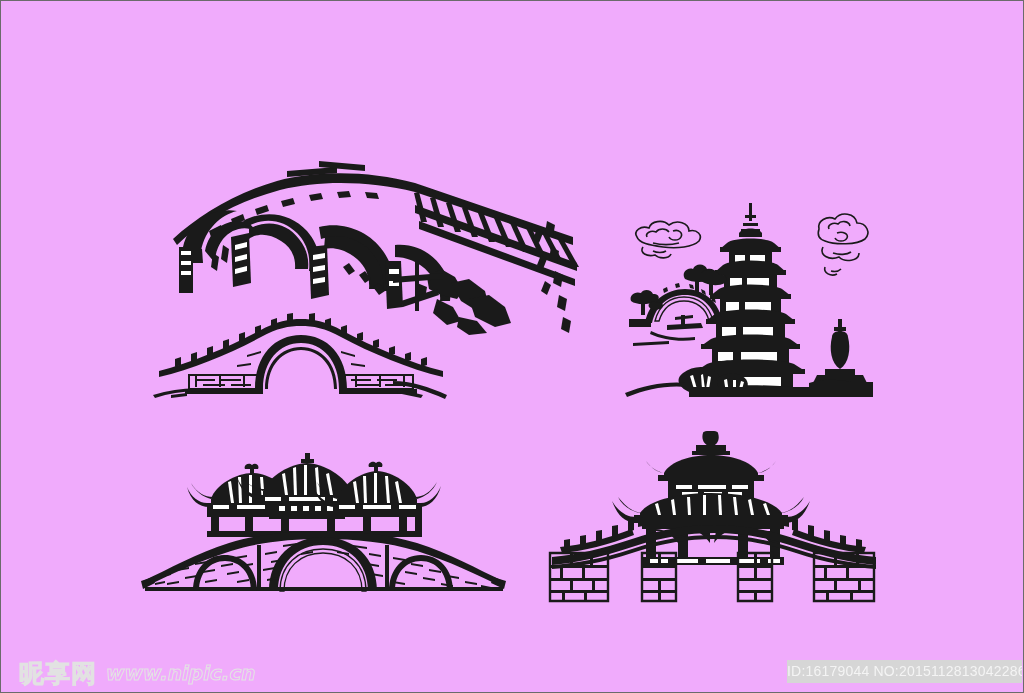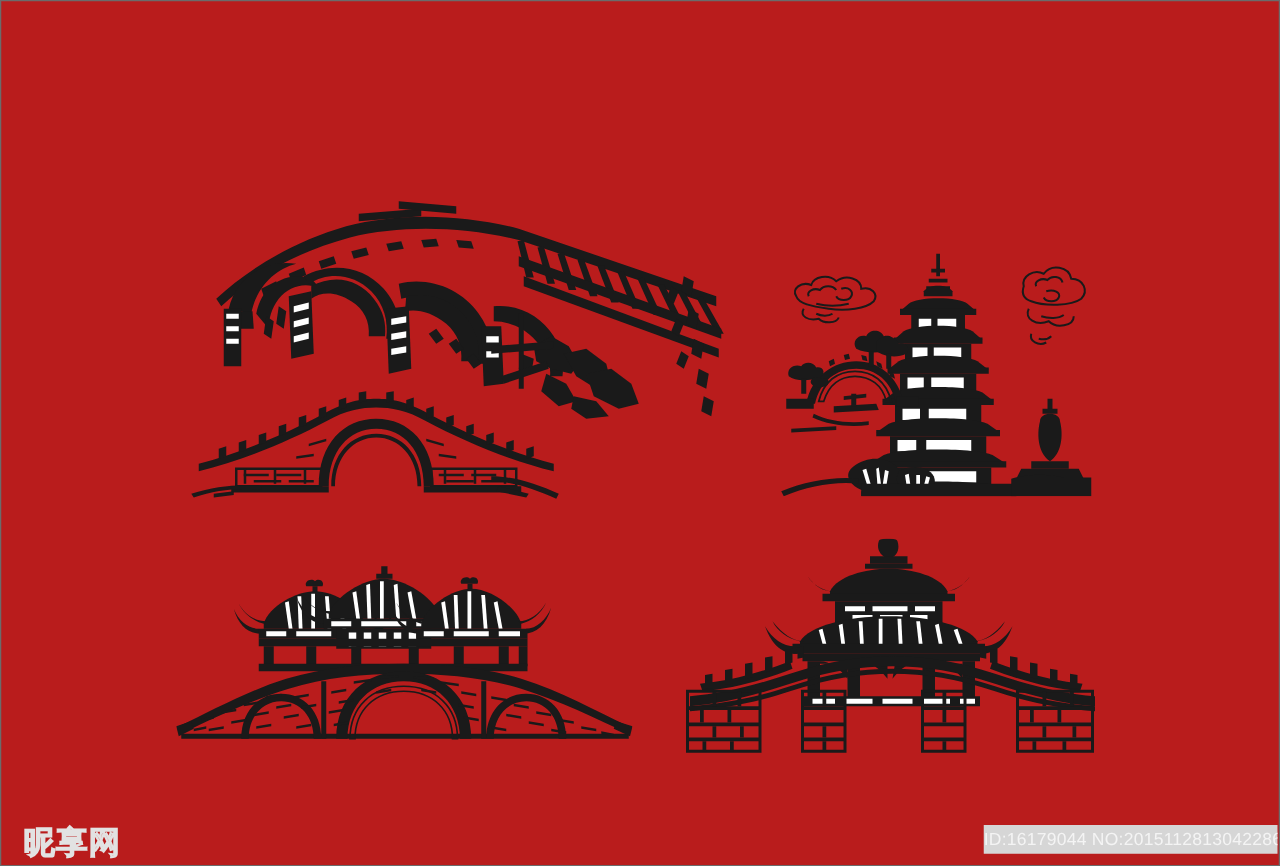--- a/index.html
+++ b/index.html
@@ -1,19 +1,19 @@
 <!DOCTYPE html>
 <html><head>
 <meta charset="utf-8">
 <style>
   html,body{margin:0;padding:0;background:#ffffff;}
   body{width:1024px;height:693px;overflow:hidden;
        font-family:"Liberation Sans",sans-serif;}
 
-  #canvas{position:relative;width:1024px;height:693px;background:#b91c1c;
+  #canvas{position:relative;width:1024px;height:693px;background:#f0abfc;
           box-sizing:border-box;border:1px solid #6b6b6b;}
 
   .art{position:absolute;}
 
   
   #art-multi-arch-bridge{left:168px;top:158px;width:412px;height:185px;}
   #art-moon-arch-bridge {left:150px;top:308px;width:300px;height:92px;}
   #art-pagoda-scene     {left:622px;top:196px;width:260px;height:200px;}
   #art-three-pavilion-bridge{left:140px;top:440px;width:365px;height:162px;}
   #art-pavilion-bridge  {left:545px;top:430px;width:335px;height:172px;}
@@ -640,17 +640,18 @@
         <path d="M288 150 L291 150 L291 159 L288 159 Z"></path>
         <path d="M312 150 L315 150 L315 159 L312 159 Z"></path>
         <path d="M280 162 L283 162 L283 170 L280 170 Z"></path>
         <path d="M304 162 L307 162 L307 170 L304 170 Z"></path>
       </g>
     </svg>
   </div>
 
   <div id="watermark-logo">
     <span class="wm-cn">昵享网</span>
+    <span class="wm-url">www.nipic.cn</span>
   </div>
 
   <div id="watermark-id">ID:16179044 NO:20151128130422863171</div>
 
 </div>
 
 </body></html>

